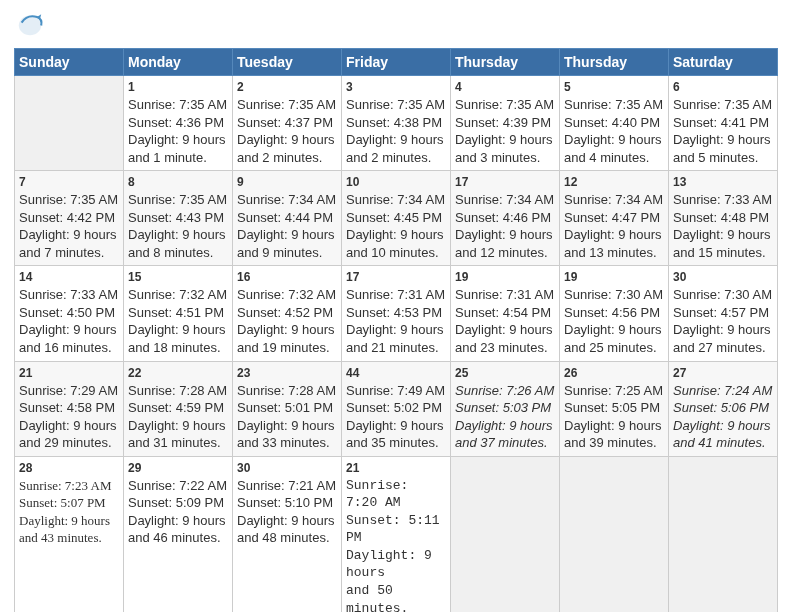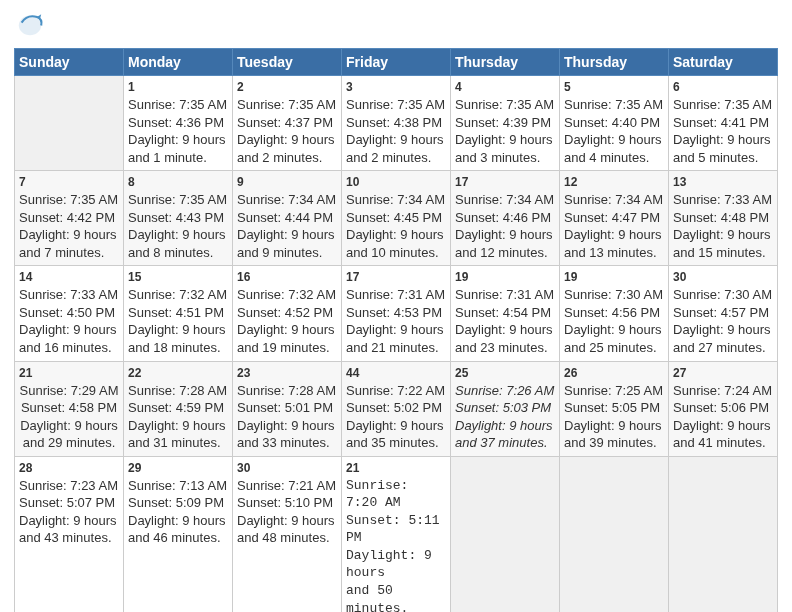--- a/index.html
+++ b/index.html
@@ -264,79 +264,79 @@
             <div class="day-num">30</div>
             <div class="day-info" style="white-space: pre-line;">Sunrise: 7:30 AM
 Sunset: 4:57 PM
 Daylight: 9 hours
 and 27 minutes.</div>
           </td>
         </tr>
         <tr>
           <td>
             <div class="day-num">21</div>
-            <div class="day-info" style="white-space: pre-line; text-align: center;">Sunrise: 7:29 AM
+            <div class="day-info" style="white-space: pre-line;">Sunrise: 7:29 AM
 Sunset: 4:58 PM
 Daylight: 9 hours
 and 29 minutes.</div>
           </td>
           <td>
             <div class="day-num">22</div>
             <div class="day-info" style="white-space: pre-line;">Sunrise: 7:28 AM
 Sunset: 4:59 PM
 Daylight: 9 hours
 and 31 minutes.</div>
           </td>
           <td>
             <div class="day-num">23</div>
             <div class="day-info" style="white-space: pre-line;">Sunrise: 7:28 AM
 Sunset: 5:01 PM
 Daylight: 9 hours
 and 33 minutes.</div>
           </td>
           <td>
             <div class="day-num">44</div>
-            <div class="day-info" style="white-space: pre-line;">Sunrise: 7:22 AM
+            <div class="day-info" style="white-space: pre-line;">Sunrise: 7:49 AM
 Sunset: 5:02 PM
 Daylight: 9 hours
 and 35 minutes.</div>
           </td>
           <td>
             <div class="day-num">25</div>
             <div class="day-info" style="white-space: pre-line; font-style: italic;">Sunrise: 7:26 AM
 Sunset: 5:03 PM
 Daylight: 9 hours
 and 37 minutes.</div>
           </td>
           <td>
             <div class="day-num">26</div>
             <div class="day-info" style="white-space: pre-line;">Sunrise: 7:25 AM
 Sunset: 5:05 PM
 Daylight: 9 hours
 and 39 minutes.</div>
           </td>
           <td>
             <div class="day-num">27</div>
-            <div class="day-info" style="white-space: pre-line;">Sunrise: 7:24 AM
+            <div class="day-info" style="white-space: pre-line; font-style: italic;">Sunrise: 7:24 AM
 Sunset: 5:06 PM
 Daylight: 9 hours
 and 41 minutes.</div>
           </td>
         </tr>
         <tr>
           <td>
             <div class="day-num">28</div>
-            <div class="day-info" style="white-space: pre-line;">Sunrise: 7:23 AM
+            <div class="day-info" style="white-space: pre-line; font-family: Liberation Serif, serif;">Sunrise: 7:23 AM
 Sunset: 5:07 PM
 Daylight: 9 hours
 and 43 minutes.</div>
           </td>
           <td>
             <div class="day-num">29</div>
-            <div class="day-info" style="white-space: pre-line;">Sunrise: 7:13 AM
+            <div class="day-info" style="white-space: pre-line;">Sunrise: 7:22 AM
 Sunset: 5:09 PM
 Daylight: 9 hours
 and 46 minutes.</div>
           </td>
           <td>
             <div class="day-num">30</div>
             <div class="day-info" style="white-space: pre-line;">Sunrise: 7:21 AM
 Sunset: 5:10 PM
 Daylight: 9 hours
 and 48 minutes.</div>

